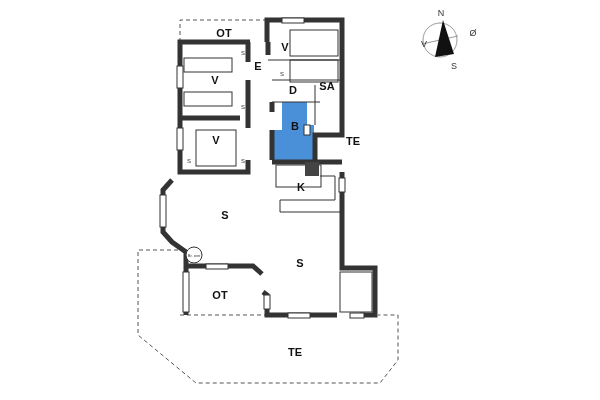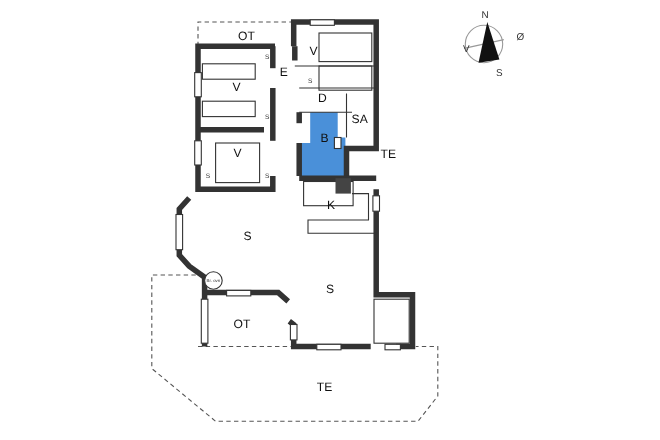--- a/index.html
+++ b/index.html
@@ -1,19 +1,19 @@
 <!DOCTYPE html>
 <html><head>
   <meta charset="utf-8">
   <style>
     html, body { margin: 0; padding: 0; background: #ffffff; }
     body { width: 600px; height: 400px; position: relative; overflow: hidden;
            font-family: "Liberation Sans", sans-serif; }
     svg { position: absolute; left: 0; top: 0; }
-    .lbl { position: absolute; font-weight: normal; font-size: 11px; color: #111;
+    .lbl { position: absolute; font-weight: bold; font-size: 11px; color: #111;
            transform: translate(-50%, -50%); white-space: nowrap; }
     .s-lbl { position: absolute; font-size: 6px; color: #333;
              transform: translate(-50%, -50%); }
     .compass-lbl { position: absolute; font-size: 9px; color: #333;
                    transform: translate(-50%, -50%); }
     .oven-lbl { position: absolute; font-size: 4px; color: #333;
                 transform: translate(-50%, -50%); }
   </style>
 </head>
 <body>
@@ -87,21 +87,21 @@
     <polygon points="3,-20 -5,17 14,14" fill="#111"></polygon>
   </g>
 </svg>
 
 <div>
   <div class="lbl" style="left:224px;top:33px">OT</div>
   <div class="lbl" style="left:285px;top:47px">V</div>
   <div class="lbl" style="left:258px;top:66px">E</div>
   <div class="lbl" style="left:215px;top:80px">V</div>
   <div class="lbl" style="left:293px;top:90px">D</div>
-  <div class="lbl" style="left:327px;top:109px">SA</div>
+  <div class="lbl" style="left:327px;top:86px">SA</div>
   <div class="lbl" style="left:295px;top:126px">B</div>
   <div class="lbl" style="left:353px;top:141px">TE</div>
   <div class="lbl" style="left:216px;top:140px">V</div>
   <div class="lbl" style="left:301px;top:187px">K</div>
   <div class="lbl" style="left:225px;top:215px">S</div>
   <div class="lbl" style="left:300px;top:263px">S</div>
   <div class="lbl" style="left:220px;top:295px">OT</div>
   <div class="lbl" style="left:295px;top:352px">TE</div>
 </div>
 

